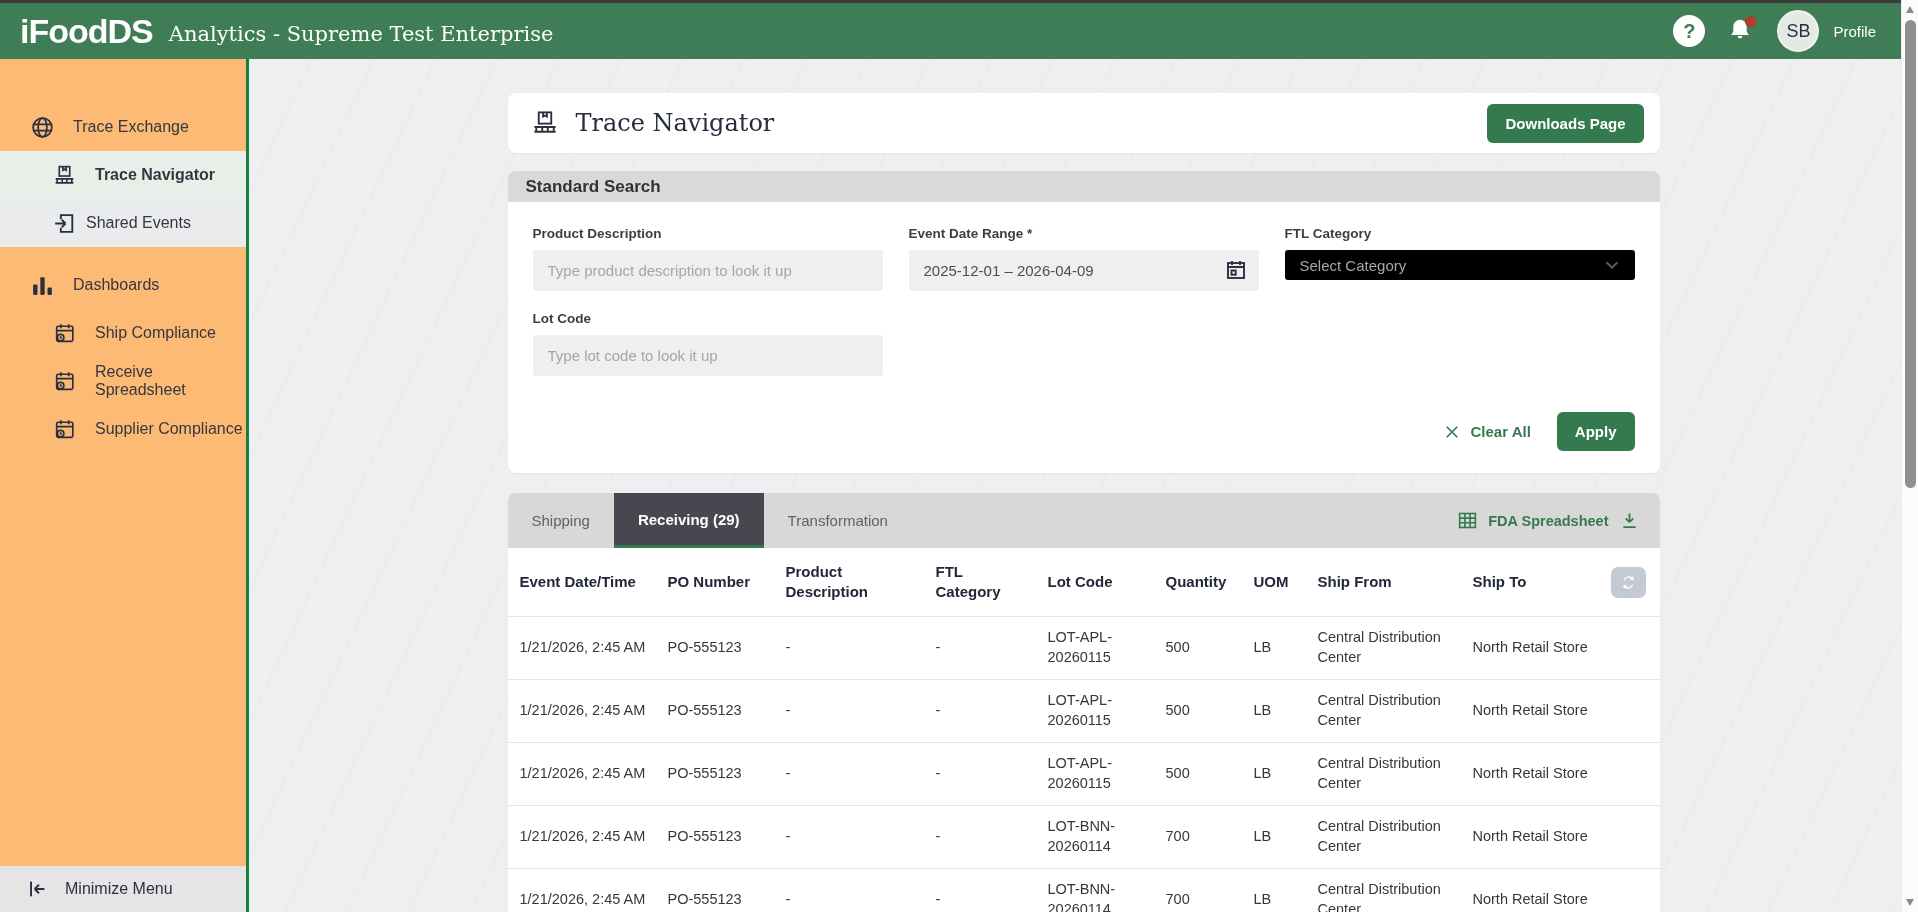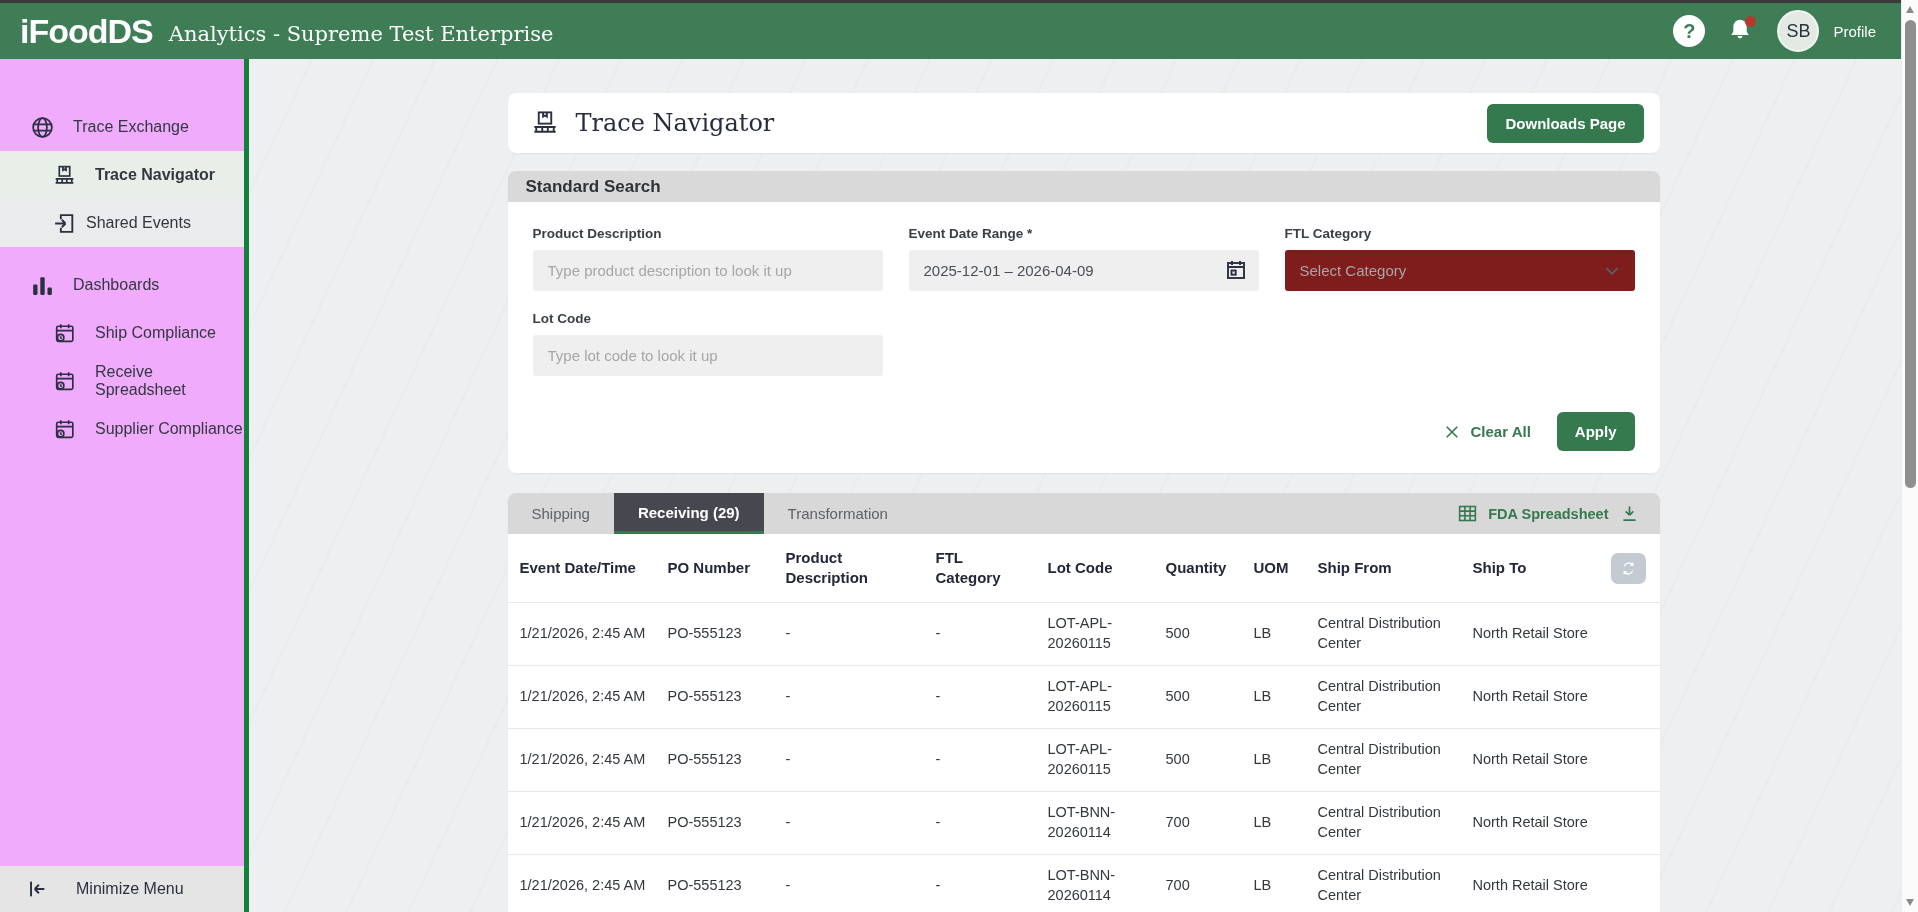--- a/index.html
+++ b/index.html
@@ -25,32 +25,32 @@
     background:#b23a2f; }
   .avatar { width:42px; height:42px; border-radius:50%; background:#e2eae3; color:#2b3040;
     display:flex; align-items:center; justify-content:center; font-size:18px; cursor:pointer;
     border:2px solid #f2f4f2; }
   .profile-label { font-size:15px; color:#fff; margin-left:-8px; }
 
   
   .layout { display:flex; height:853px; }
 
   
-  .sidebar { width:249px; min-width:249px; background:#f0abfc; border-right:5px solid #15803d;
+  .sidebar { width:249px; min-width:249px; background:#fdba74; border-right:3px solid #15803d;
     display:flex; flex-direction:column; padding-top:44px; position:relative; }
   .nav-item { display:flex; align-items:center; height:48px; font-size:16px; color:#33383f;
     cursor:pointer; }
   .nav-item.top { padding-left:30px; gap:18px; }
   .nav-item.sub { padding-left:52px; gap:18px; }
   .nav-item svg { width:25px; height:25px; color:#2b3040; flex:none; }
   .nav-item.active { background:#e7efe8; font-weight:bold; }
   .nav-item.shaded { background:#e9ebed;gap:9px; }
   .nav-gap { height:14px; }
   .minimize-bar { position:absolute; bottom:0; left:0; right:0; height:46px; background:#e5e5e5;
-    display:flex; align-items:center; padding-left:26px; gap:28px; font-size:16px; color:#2b3040;
+    display:flex; align-items:center; padding-left:26px; gap:17px; font-size:16px; color:#2b3040;
     cursor:pointer; }
   .minimize-bar svg { width:22px; height:22px; }
 
   
   .main { flex:1; overflow:hidden; position:relative;
     background:
       repeating-linear-gradient(115deg, rgba(0,0,0,0.015) 0 2px, transparent 2px 56px),
       #edeff0; }
   .content { width:1152px; margin:34px auto 0 auto; }
 
@@ -69,33 +69,33 @@
     padding-left:18px; font-size:17px; font-weight:bold; color:#2f3338; }
   .panel-body { background:#fff; padding:24px 25px 22px 25px; }
   .field-grid { display:grid; grid-template-columns:repeat(3, 1fr); column-gap:26px; row-gap:20px; }
   .field label { display:block; font-size:13.5px; font-weight:bold; color:#3a3f46; margin-bottom:9px; }
   .control { position:relative; }
   .control input { width:100%; height:41px; background:#efefef; border:none; border-radius:3px;
     padding:0 40px 0 15px; font-size:15px; color:#4a4e57; font-family:inherit; outline:none; }
   .control input::placeholder { color:#a6a6a6; }
   .control .trail-icon { position:absolute; right:11px; top:8px; width:24px; height:24px;
     color:#2b3040; pointer-events:none; }
-  .select-box { width:100%; height:41px; background:#7f1d1d; border-radius:3px; display:flex;
+  .select-box { width:100%; height:30px; background:#000000; border-radius:3px; display:flex;
     align-items:center; padding:0 12px 0 15px; font-size:15px; color:#a6a6a6; cursor:pointer; }
   .select-box .chev { margin-left:auto; width:22px; height:22px; color:#5a5f66; }
   .panel-actions { display:flex; justify-content:flex-end; align-items:center; gap:26px;
     margin-top:36px; }
   .clear-link { display:flex; align-items:center; gap:10px; color:#35794e; font-size:15px;
     font-weight:bold; cursor:pointer; }
   .clear-link svg { width:18px; height:18px; }
 
   
   .results-card { margin-top:20px; border-radius:8px 8px 0 0; overflow:hidden;
     box-shadow:0 1px 2px rgba(0,0,0,0.05); }
-  .tab-bar { background:#d8d8d8; height:41px; display:flex; align-items:stretch; }
+  .tab-bar { background:#d8d8d8; height:55px; display:flex; align-items:stretch; }
   .tab { padding:0 24px; display:flex; align-items:center; font-size:15px; color:#5e6268;
     cursor:pointer; }
   .tab.active { background:#47474f; color:#fff; font-weight:bold; border-bottom:3px solid #35794e; }
   .tab-bar-right { margin-left:auto; display:flex; align-items:center; gap:10px; padding-right:20px;
     color:#35794e; font-size:14.5px; font-weight:bold; cursor:pointer; }
   .tab-bar-right svg { width:21px; height:21px; }
 
   .data-table { background:#fff; }
   .t-row { display:grid;
     grid-template-columns:148px 118px 150px 112px 118px 88px 64px 155px 135px 1fr;

